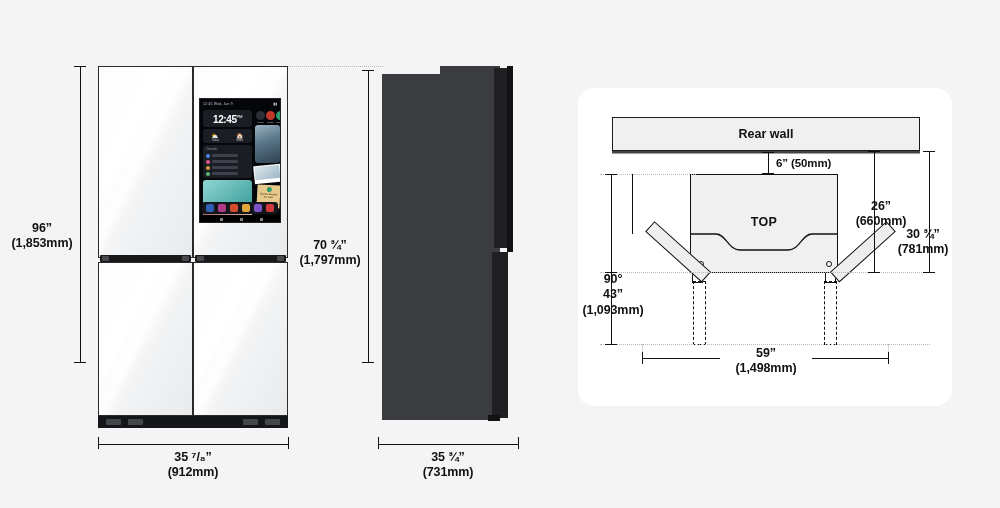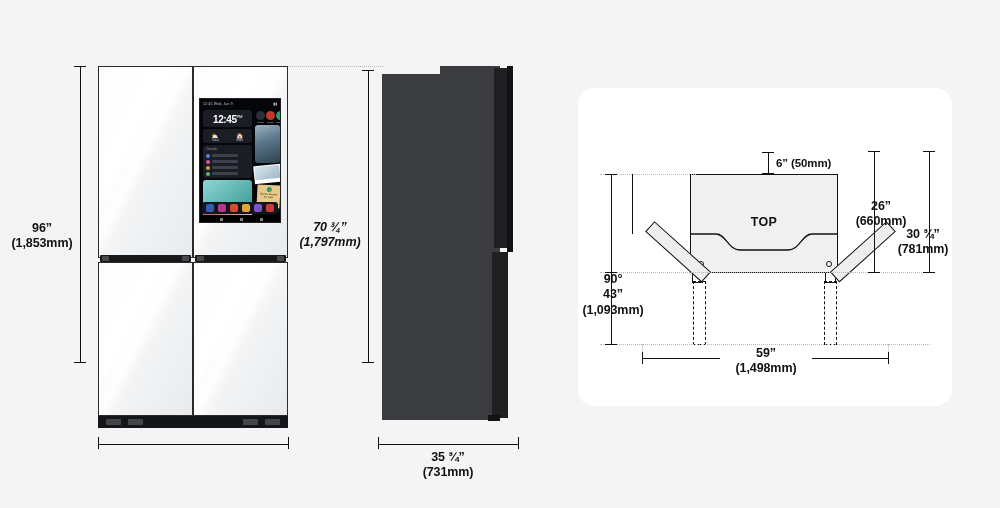--- a/index.html
+++ b/index.html
@@ -251,55 +251,62 @@
   <div class="tick-h" style="left:74px;top:66px;width:12px;"></div>
   <div class="tick-h" style="left:74px;top:362px;width:12px;"></div>
   <div class="dim" style="left:10px;top:221px;width:64px;">
     <span class="ln">96”</span>
     <span class="ln">(1,853mm)</span>
   </div>
 
   <div class="hline" style="left:98px;top:444px;width:190px;"></div>
   <div class="tick-v" style="left:98px;top:437px;height:12px;"></div>
   <div class="tick-v" style="left:288px;top:437px;height:12px;"></div>
+  <div class="dim" style="left:128px;top:450px;width:130px;">
+    <span class="ln">35 ⁷/₈”</span>
+    <span class="ln">(912mm)</span>
+  </div>
 
   <div class="dotted-h" style="left:288px;top:66px;width:95px;"></div>
   <div class="dotted-h" style="left:98px;top:444px;width:0;"></div>
 
   <div class="abs" id="side-view">
 
     <div class="side-body" style="left:62px;top:0;width:60px;height:9px;"></div>
 
     <div class="side-body" style="left:4px;top:8px;width:118px;height:346px;"></div>
 
     <div class="side-edge2" style="left:116px;top:2px;width:13px;height:180px;"></div>
     <div class="side-edge" style="left:129px;top:0;width:6px;height:186px;"></div>
     <div class="side-edge2" style="left:114px;top:186px;width:16px;height:166px;"></div>
 
     <div class="side-edge" style="left:110px;top:349px;width:12px;height:6px;"></div>
   </div>
 
   <div class="vline" style="left:368px;top:70px;height:292px;"></div>
   <div class="tick-h" style="left:362px;top:70px;width:12px;"></div>
   <div class="tick-h" style="left:362px;top:362px;width:12px;"></div>
-  <div class="dim" style="left:298px;top:220px;width:64px;font-style:italic;">
+  <div class="dim" style="left:298px;top:238px;width:64px;">
     <span class="ln">70 ¾”</span>
     <span class="ln">(1,797mm)</span>
   </div>
 
   <div class="hline" style="left:378px;top:444px;width:140px;"></div>
   <div class="tick-v" style="left:378px;top:437px;height:12px;"></div>
   <div class="tick-v" style="left:518px;top:437px;height:12px;"></div>
   <div class="dim" style="left:383px;top:450px;width:130px;">
     <span class="ln">35 ¾”</span>
     <span class="ln">(731mm)</span>
   </div>
 
   <div id="top-view-panel"></div>
 
+  <div id="rear-wall">
+    <span class="lbl">Rear wall</span>
+  </div>
 
   <div id="top-box">
     <span class="lbl">TOP</span>
   </div>
 
   <svg class="abs" style="left:690px;top:230px;width:148px;height:30px;" viewBox="0 0 148 30" preserveAspectRatio="none">
     <path d="M0,4 L26,4 C36,4 38,20 50,20 L98,20 C110,20 112,4 122,4 L148,4" fill="none" stroke="#111" stroke-width="1.3"></path>
   </svg>
   <span class="hinge-dot" style="left:698px;top:261px;"></span>
   <span class="hinge-dot" style="left:826px;top:261px;"></span>

